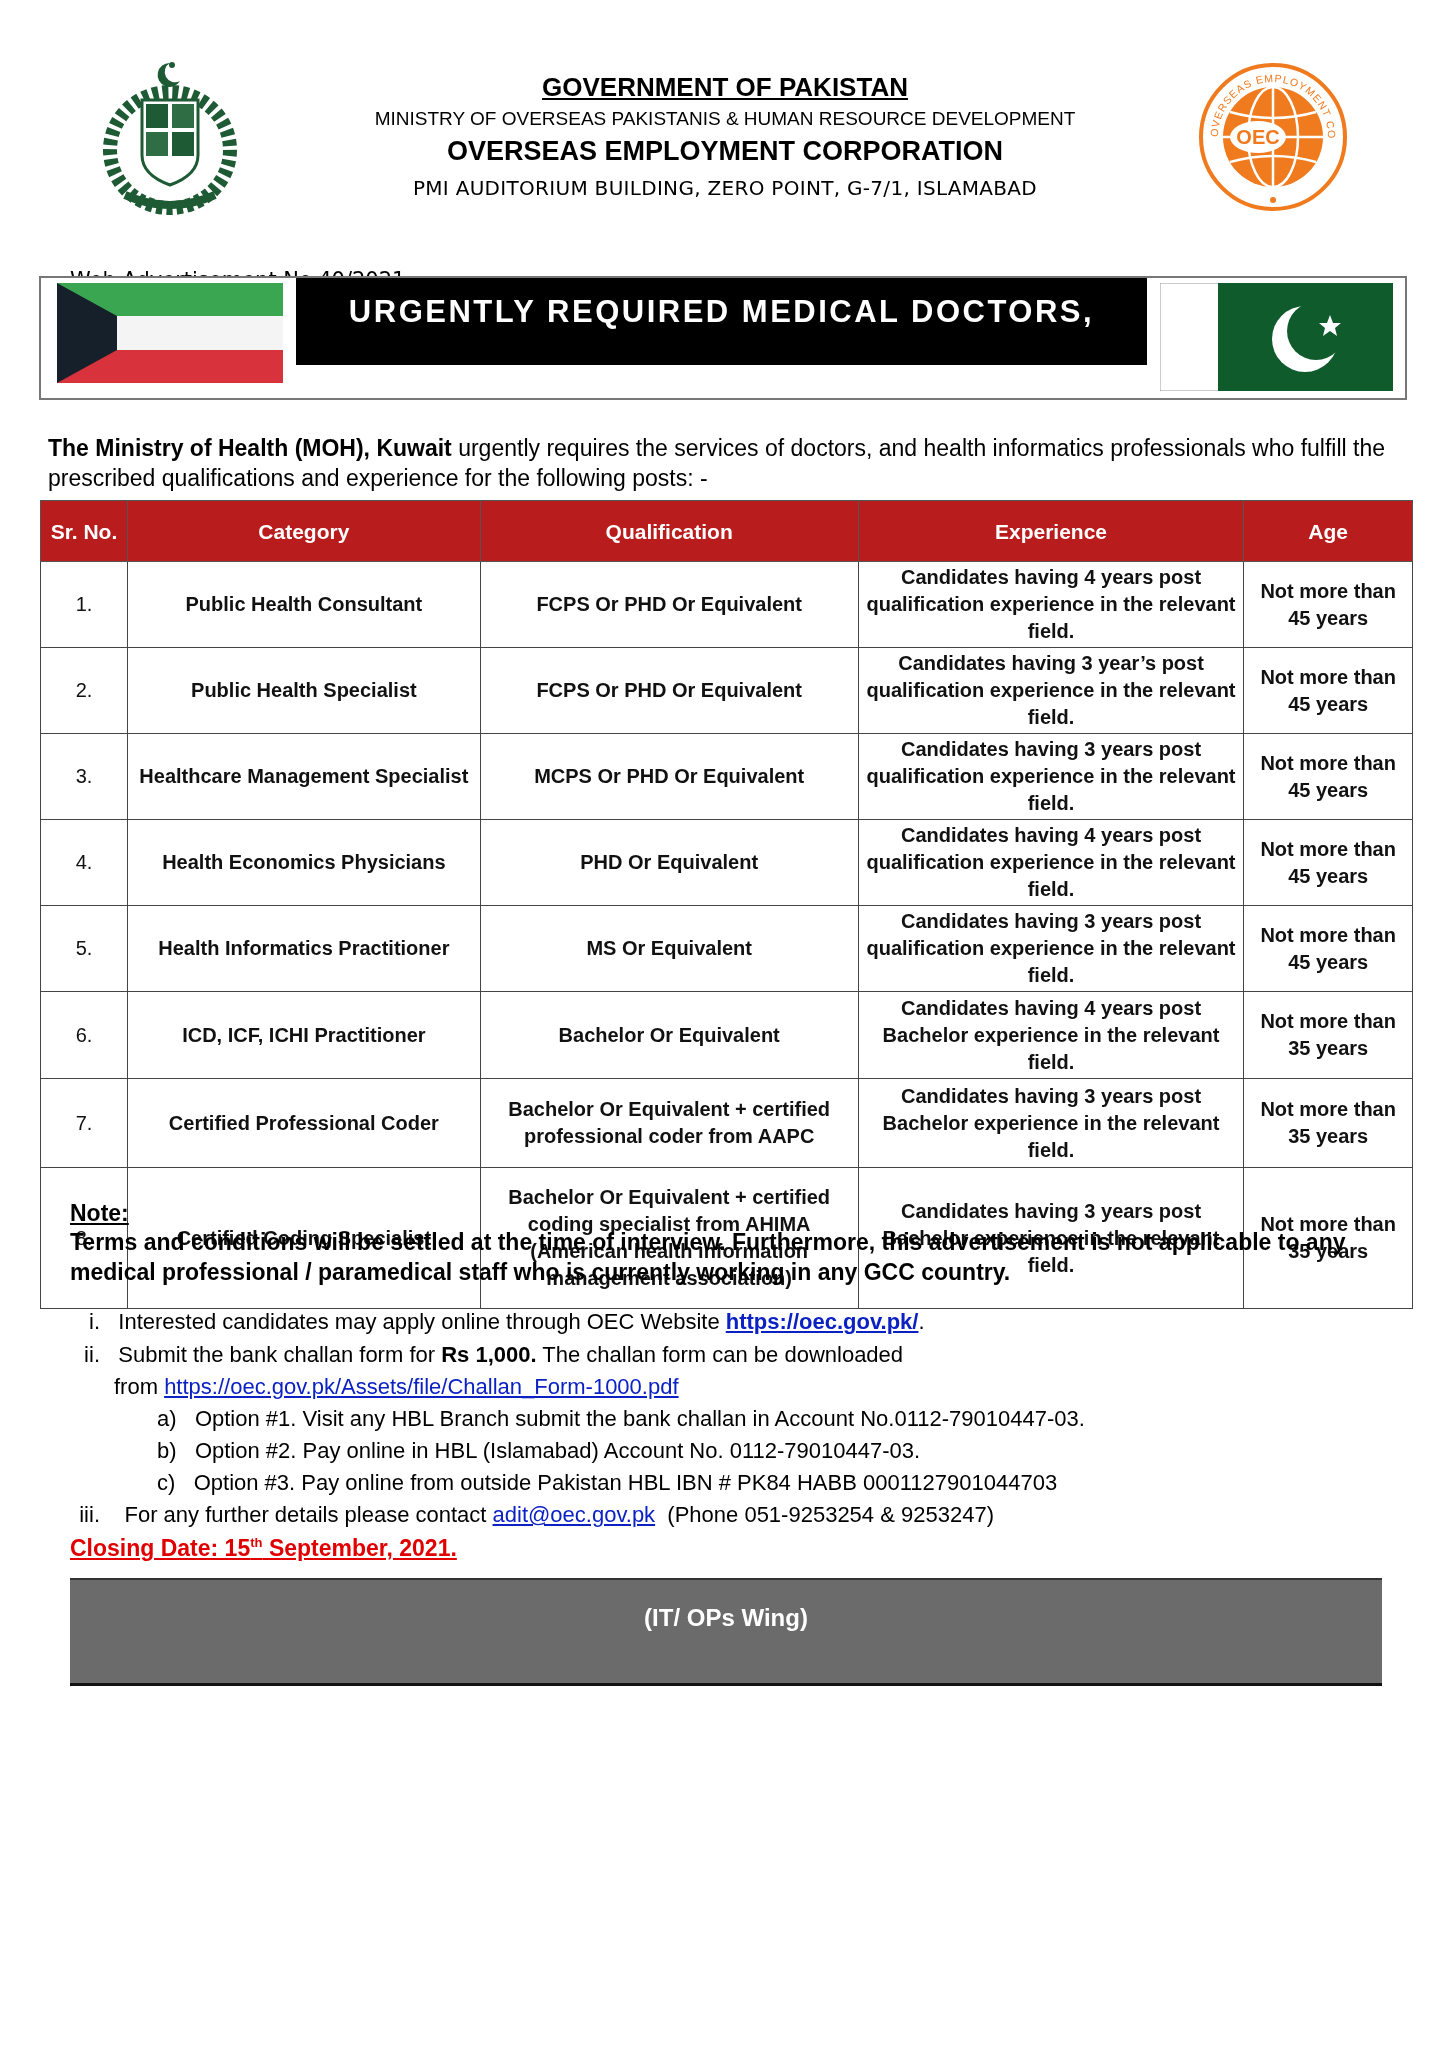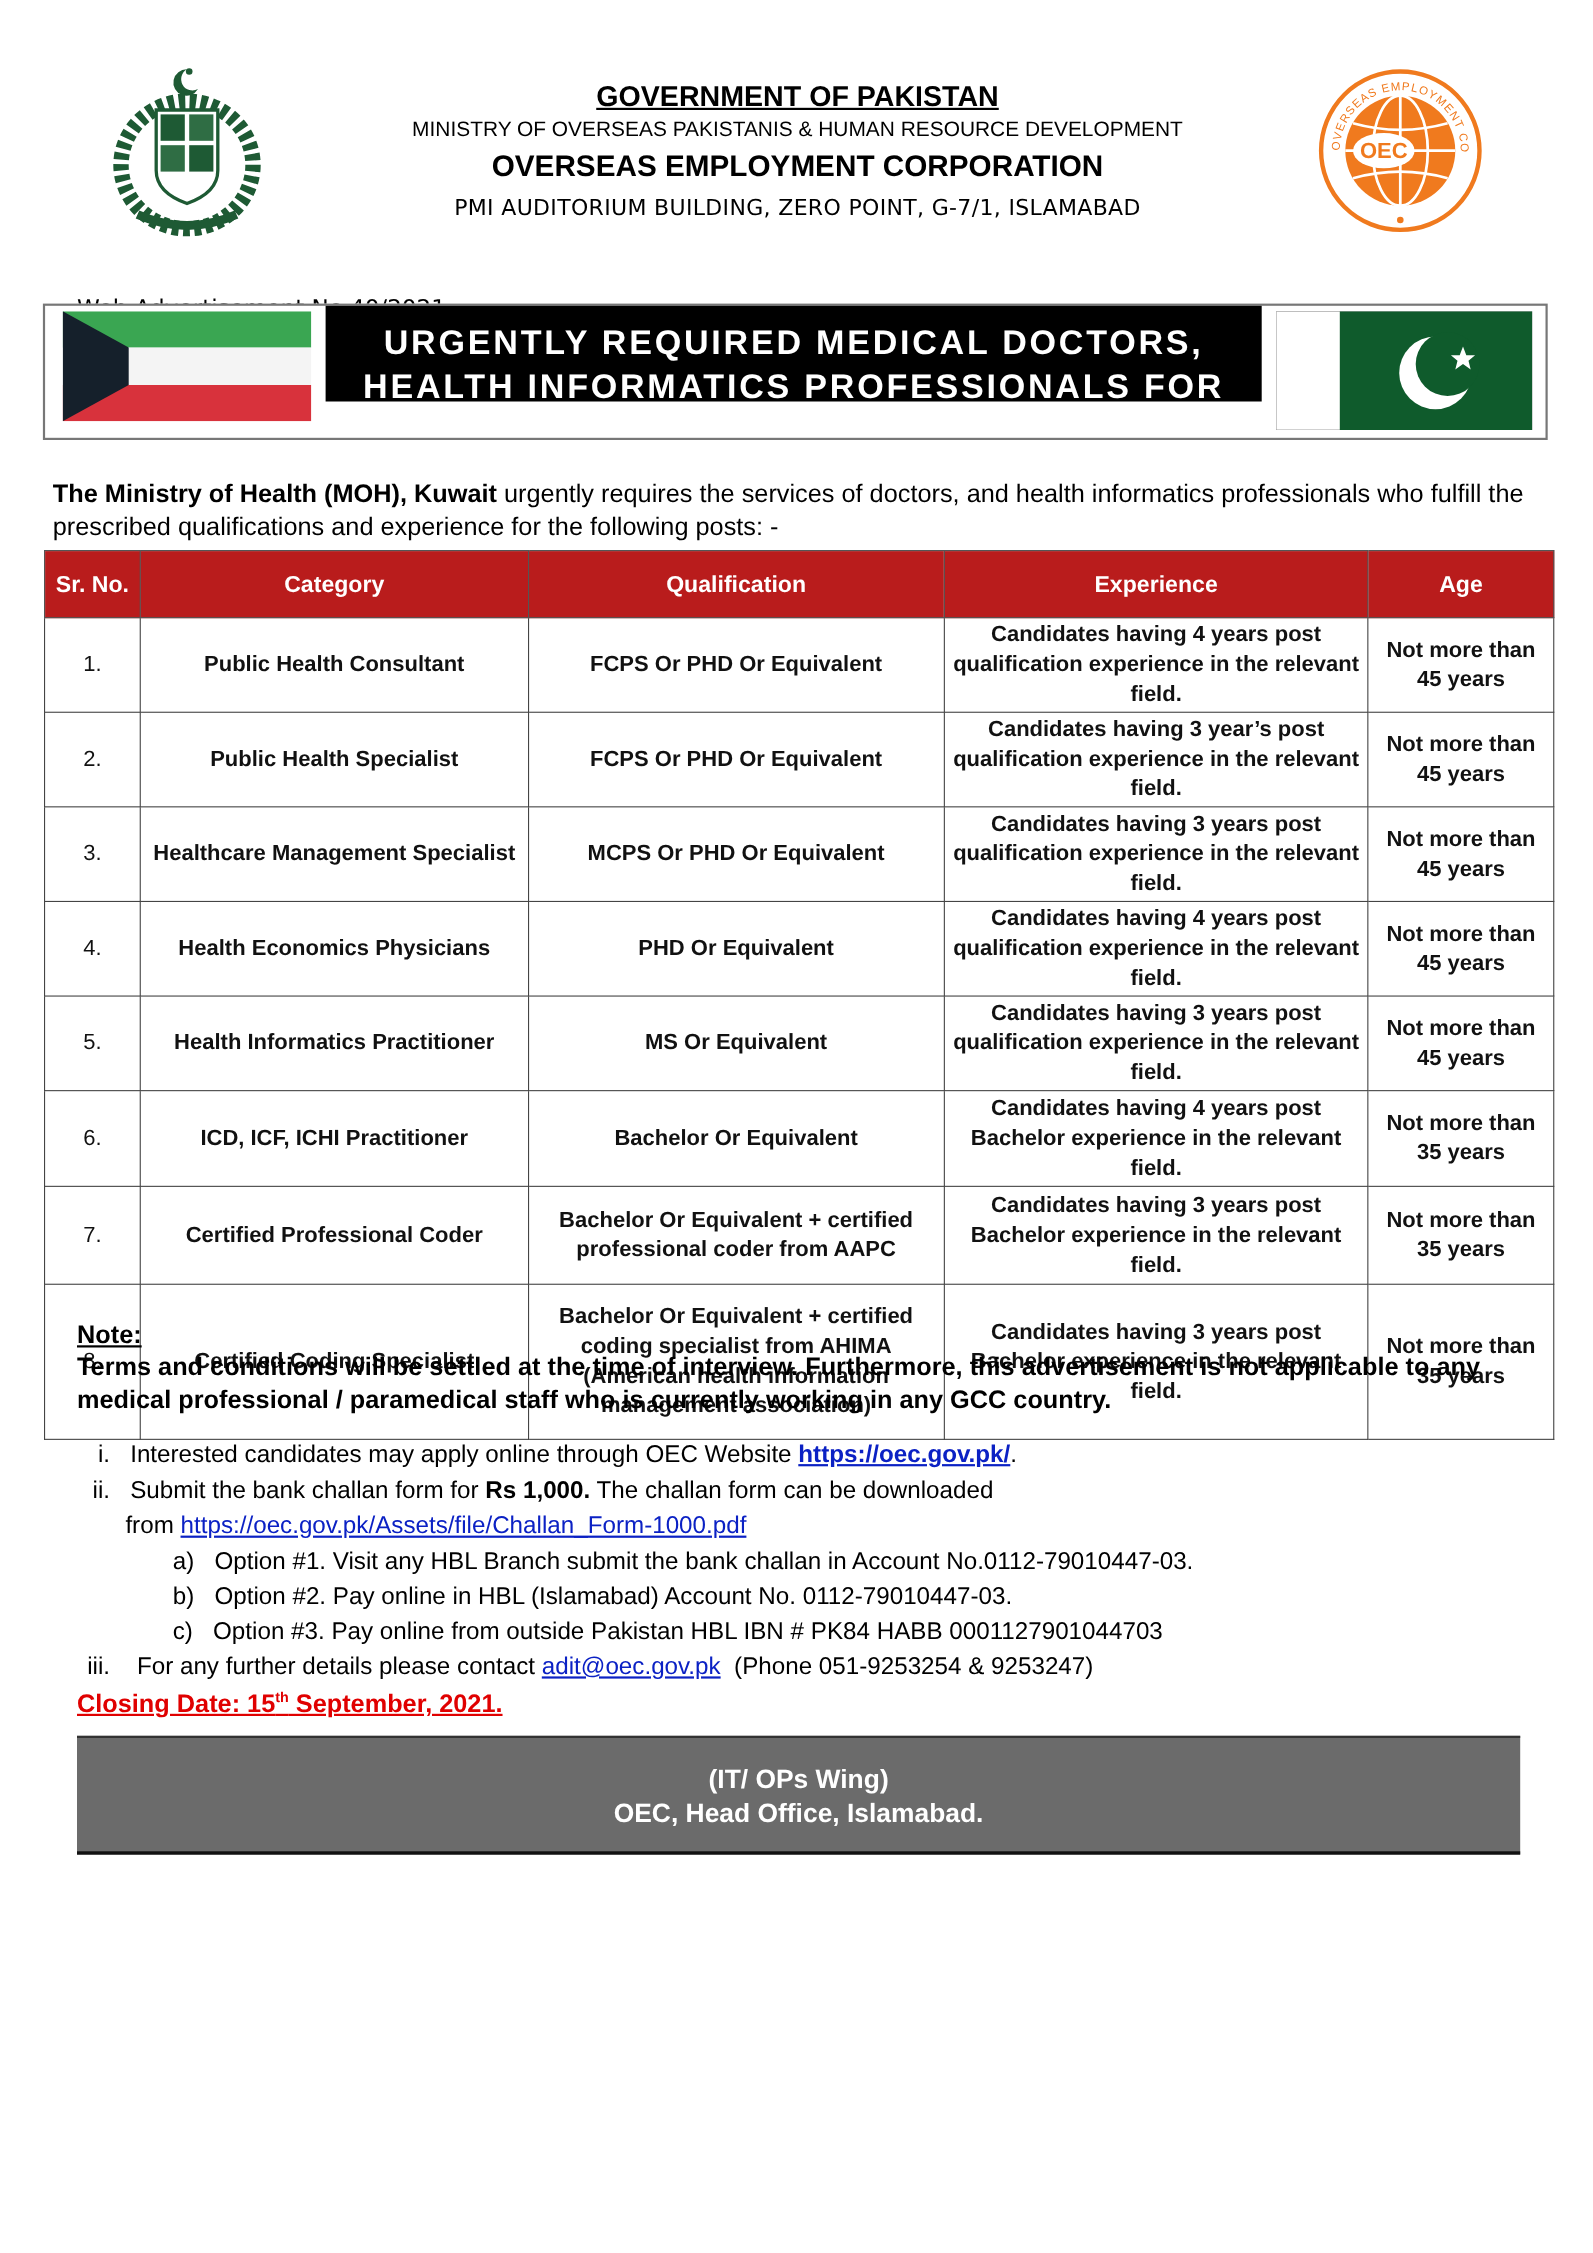--- a/index.html
+++ b/index.html
@@ -116,21 +116,20 @@
 <div class="abs kw-flag">
   <svg width="226" height="100" viewBox="0 0 226 100">
     <rect x="0" y="0" width="226" height="33" fill="#3aa652"></rect>
     <rect x="0" y="33" width="226" height="34" fill="#f4f4f4"></rect>
     <rect x="0" y="67" width="226" height="33" fill="#d8323c"></rect>
     <polygon points="0,0 60,33 60,67 0,100" fill="#15202b"></polygon>
   </svg>
 </div>
 <div class="abs banner-black">
   <div>URGENTLY REQUIRED MEDICAL DOCTORS,</div>
-  <div>HEALTH INFORMATICS PROFESSIONALS FOR</div>
 </div>
 <div class="abs pk-flag">
   <svg width="233" height="108" viewBox="0 0 233 108">
     <rect x="0" y="0" width="233" height="108" fill="#fff" stroke="#999" stroke-width="1"></rect>
     <rect x="58" y="0" width="175" height="108" fill="#0f5b2c"></rect>
     <circle cx="145" cy="56" r="33" fill="#fff"></circle>
     <circle cx="156" cy="48" r="29" fill="#0f5b2c"></circle>
     <polygon points="170,32 173,40 181,40 175,45 177,53 170,48 163,53 165,45 159,40 167,40" fill="#fff"></polygon>
   </svg>
 </div>
@@ -236,14 +235,13 @@
   <span class="num" style="width:30px">iii.</span>&nbsp;&nbsp;&nbsp;
   <span>For any further details please contact </span><a class="lnk" href="#">adit@oec.gov.pk</a><span style="white-space:pre">  (Phone 051-9253254 &amp; 9253247)</span>
 </div>
 
 <div class="abs closing">
   <span>Closing Date: 15</span><sup>th</sup><span> September, 2021.</span>
 </div>
 
 <div class="abs footer-box">
   <div>(IT/ OPs Wing)</div>
-  <div>OEC, Head Office, Islamabad.</div>
 </div>
 
 </body></html>

